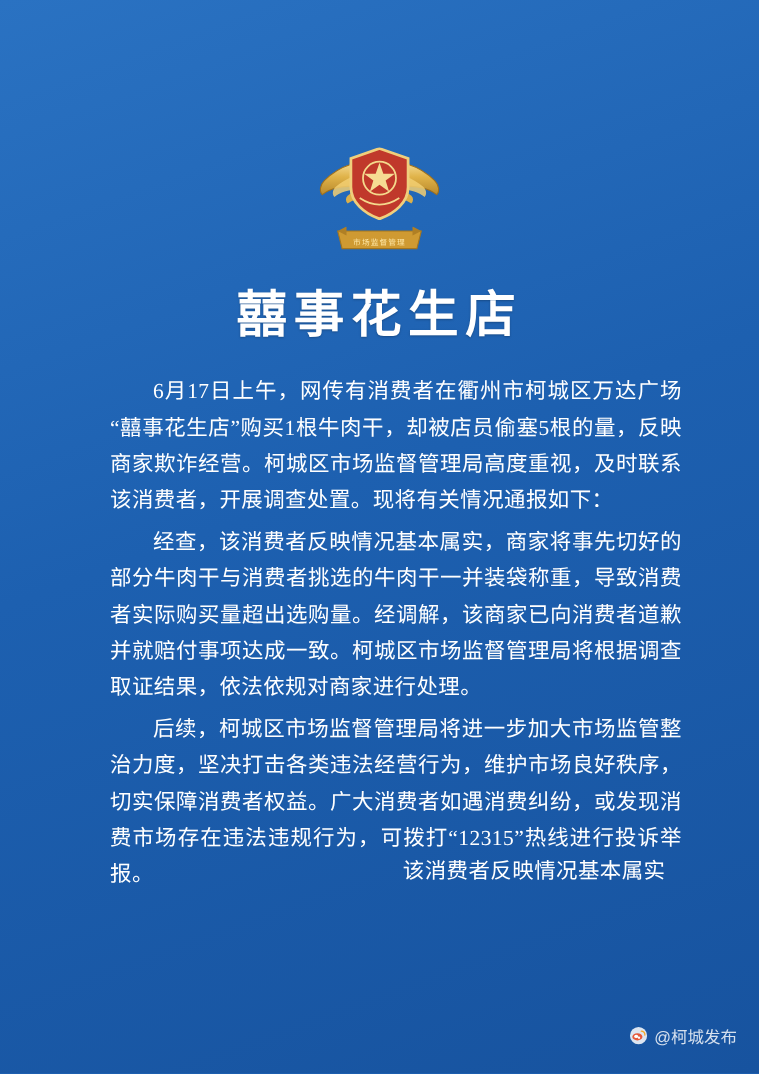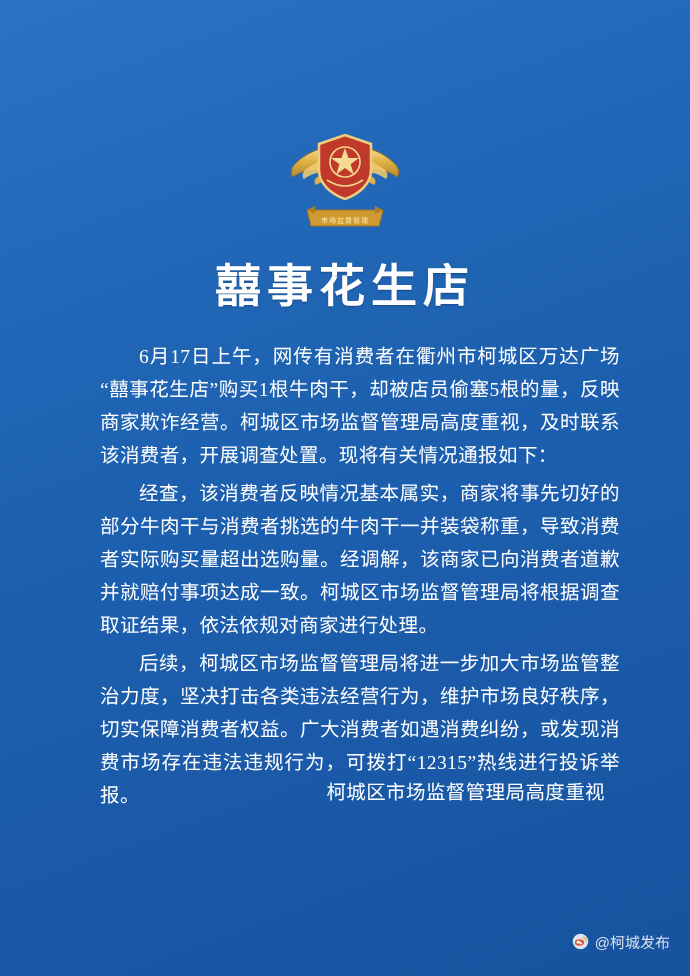--- a/index.html
+++ b/index.html
@@ -165,21 +165,21 @@
 
   <div class="doc-title">囍事花生店</div>
 
   <div class="body-wrap">
     <p class="para">6月17日上午，网传有消费者在衢州市柯城区万达广场“囍事花生店”购买1根牛肉干，却被店员偷塞5根的量，反映商家欺诈经营。柯城区市场监督管理局高度重视，及时联系该消费者，开展调查处置。现将有关情况通报如下：</p>
     <p class="para">经查，该消费者反映情况基本属实，商家将事先切好的部分牛肉干与消费者挑选的牛肉干一并装袋称重，导致消费者实际购买量超出选购量。经调解，该商家已向消费者道歉并就赔付事项达成一致。柯城区市场监督管理局将根据调查取证结果，依法依规对商家进行处理。</p>
     <p class="para">后续，柯城区市场监督管理局将进一步加大市场监管整治力度，坚决打击各类违法经营行为，维护市场良好秩序，切实保障消费者权益。广大消费者如遇消费纠纷，或发现消费市场存在违法违规行为，可拨打“12315”热线进行投诉举报。</p>
   </div>
 
   <div class="signature">
-    <span>柯城区市场监督管理局高度重视</span>
+    <span>该消费者反映情况基本属实</span>
   </div>
 
   <div class="watermark">
     <svg class="wb-logo" viewBox="0 0 24 24">
       <circle cx="12" cy="12" r="11" fill="#ffffff" opacity="0.85"></circle>
       <ellipse cx="10.5" cy="13.5" rx="6.5" ry="4.6" fill="#e6583a"></ellipse>
       <ellipse cx="9" cy="13" rx="2.6" ry="2" fill="#ffffff"></ellipse>
       <circle cx="12.6" cy="14.6" r="1.5" fill="#ffffff"></circle>
       <path d="M15.5 6.2 c2.8 0 5 2.3 4.6 5" fill="none" stroke="#f5a623" stroke-width="1.6" stroke-linecap="round"></path>
     </svg>

